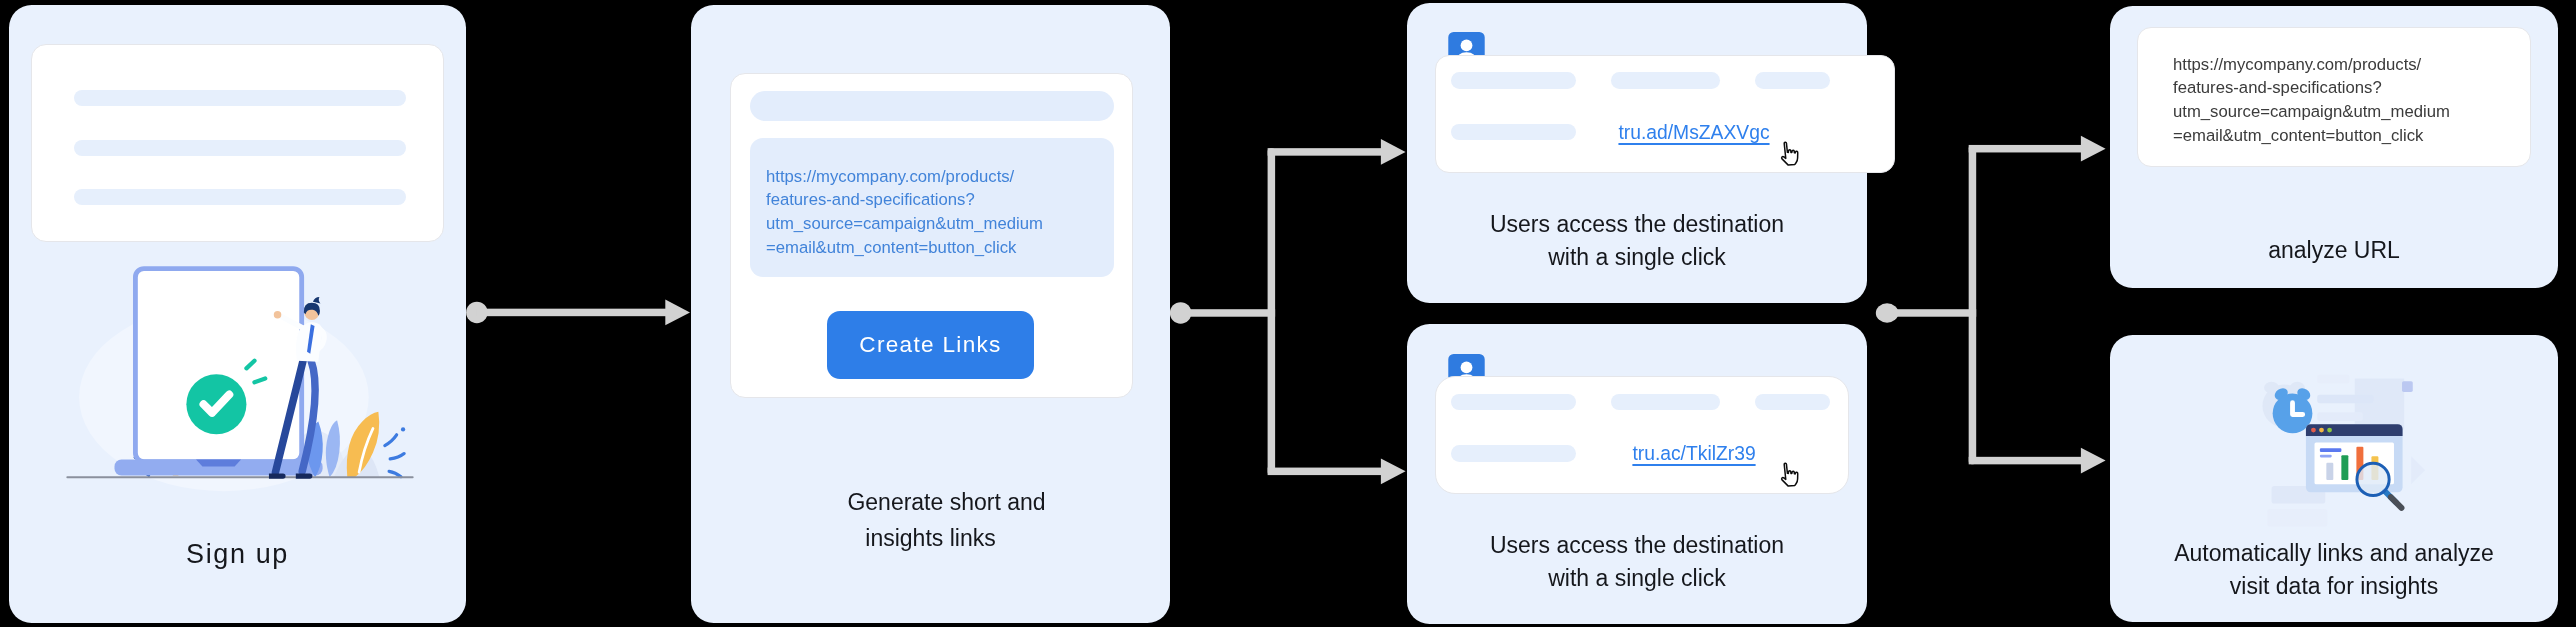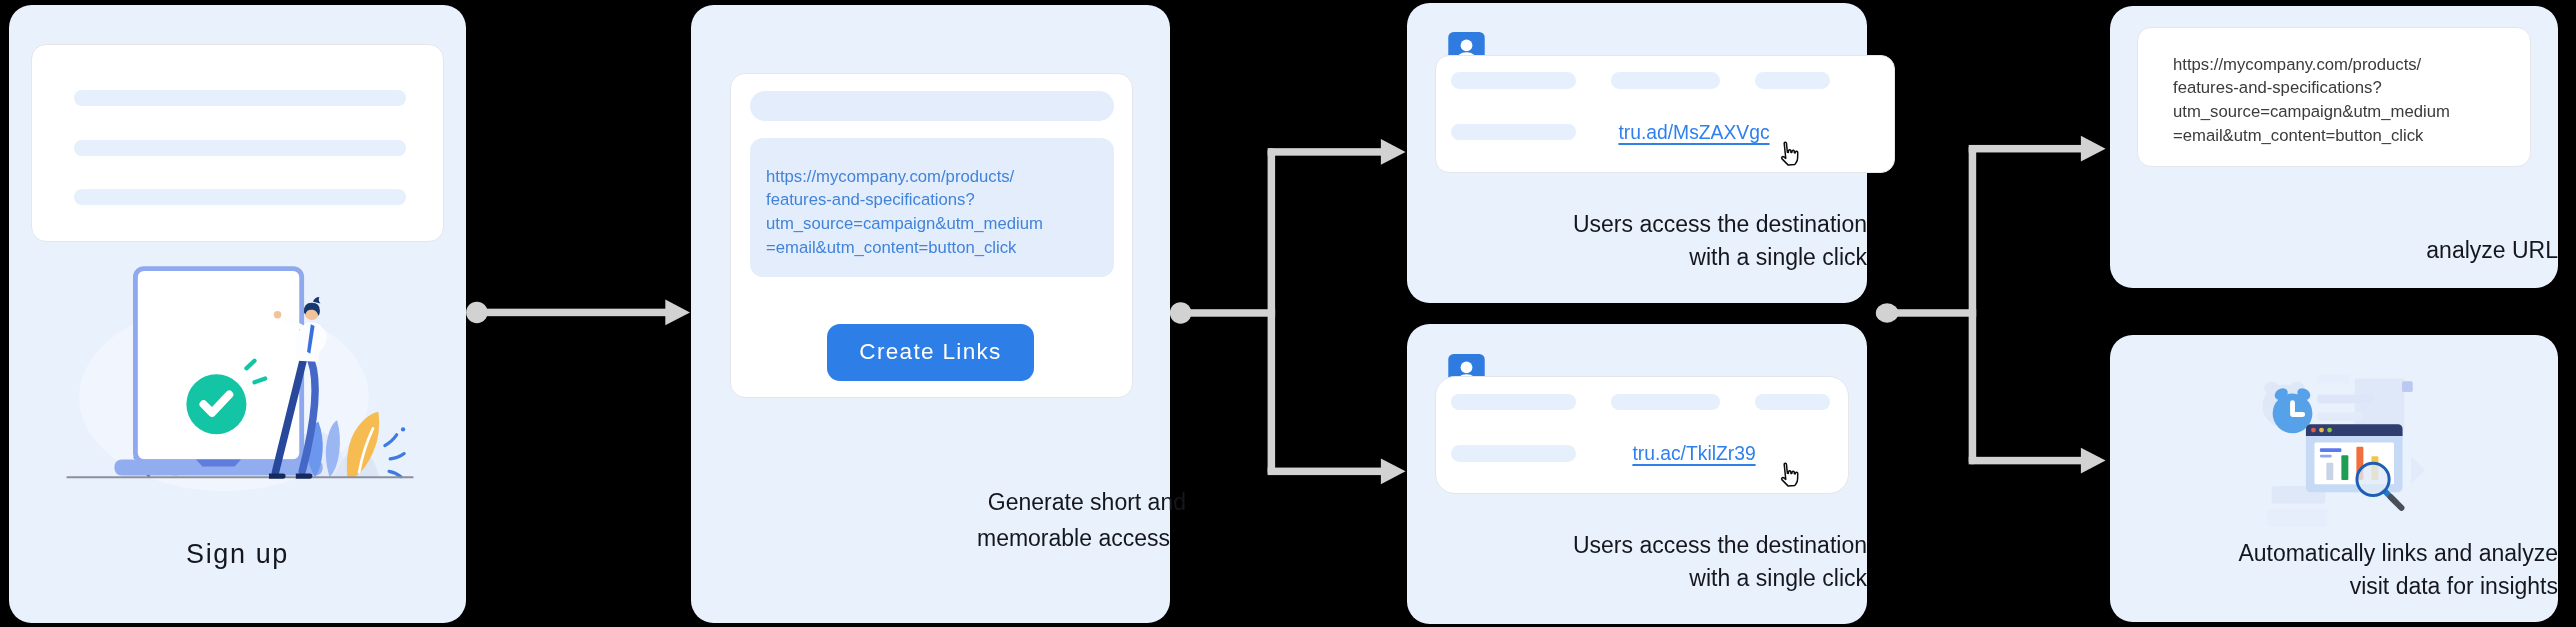--- a/index.html
+++ b/index.html
@@ -3,21 +3,21 @@
 <meta charset="utf-8">
 <style>
   html,body{margin:0;padding:0;background:#000;}
   body{width:2576px;height:627px;position:relative;font-family:"Liberation Sans",sans-serif;}
   #stage{position:absolute;inset:0;width:2576px;height:627px;}
   .panel{position:absolute;background:#E9F1FD;border-radius:22.6px;}
   .card{position:absolute;background:#fff;border:1.1px solid #E5E6EA;border-radius:15px;box-sizing:border-box;}
   .bar{position:absolute;background:#E6EFFC;border-radius:8.6px;height:16.7px;}
   .pill{position:absolute;background:#E3EDFC;border-radius:15px;}
   .urlbox{position:absolute;background:#E3EDFC;border-radius:13px;}
-  .caption{position:absolute;left:0;width:100%;text-align:right;color:#15171C;font-size:23px;line-height:33px;white-space:nowrap;}
+  .caption{position:absolute;left:0;width:100%;text-align:center;color:#15171C;font-size:23px;line-height:33px;white-space:nowrap;}
   .cap-p2{line-height:35px;}
   .url-blue{position:absolute;color:#4183D9;font-size:16.7px;line-height:23.6px;white-space:nowrap;}
   .url-dark{position:absolute;color:#3B3B3B;font-size:16.7px;line-height:23.6px;white-space:nowrap;}
   .shortlink{position:absolute;color:#2F80ED;font-size:19.3px;line-height:28px;text-decoration:underline;text-decoration-thickness:1.6px;text-underline-offset:3.8px;text-align:center;white-space:nowrap;}
   .btn{position:absolute;background:#2E7EE8;color:#fff;border:none;border-radius:13px;font-family:"Liberation Sans",sans-serif;
        font-size:22.6px;letter-spacing:1.3px;text-align:center;cursor:pointer;}
   .signup-caption{position:absolute;left:0;width:100%;text-align:center;color:#15171C;font-size:27px;letter-spacing:1.6px;}
   svg{display:block;}
   .abs{position:absolute;}
 </style>
@@ -114,23 +114,23 @@
 
   <div class="panel" style="left:691px;top:4.8px;width:479px;height:618px;">
     <div class="card" style="left:39px;top:68px;width:403px;height:325px;"></div>
     <div class="pill" style="left:59px;top:86px;width:364px;height:30px;"></div>
     <div class="urlbox" style="left:59px;top:133px;width:364px;height:139px;">
       <div class="url-blue" style="left:16px;top:27px;">https://mycompany.com/products/</div>
       <div class="url-blue" style="left:16px;top:50px;">features-and-specifications?</div>
       <div class="url-blue" style="left:16px;top:74px;">utm_source=campaign&amp;utm_medium</div>
       <div class="url-blue" style="left:16px;top:98px;">=email&amp;utm_content=button_click</div>
     </div>
-    <button class="btn" style="left:136px;top:306px;width:207px;height:57px;margin-top:13px;">Create Links</button>
+    <button class="btn" style="left:136px;top:306px;width:207px;height:68px;">Create Links</button>
     <div class="caption cap-p2" style="top:480px;padding-left:16px;">Generate short and</div>
-    <div class="caption cap-p2" style="top:516px;">memorable access</div>
+    <div class="caption cap-p2" style="top:516px;">insights links</div>
   </div>
 
   <div class="panel" style="left:1407px;top:2.7px;width:460px;height:300px;">
     <svg class="abs" style="left:41px;top:29.5px;" width="37" height="45" viewBox="0 0 68 84">
       <path d="M10 0 h48 a10 10 0 0 1 10 10 v46 a10 10 0 0 1 -10 10 H45 L34 83 23 66 H10 A10 10 0 0 1 0 56 V10 A10 10 0 0 1 10 0 z" fill="#2F7BE0"></path>
       <circle cx="34" cy="25" r="11" fill="#fff"></circle>
       <path d="M14 55 q3 -17 20 -17 q17 0 20 17 z" fill="#fff"></path>
     </svg>
     <div class="card" style="left:28px;top:52px;width:460px;height:118px;border-radius:14px;">
       <div class="bar" style="left:15px;top:16.7px;width:125px;"></div>

